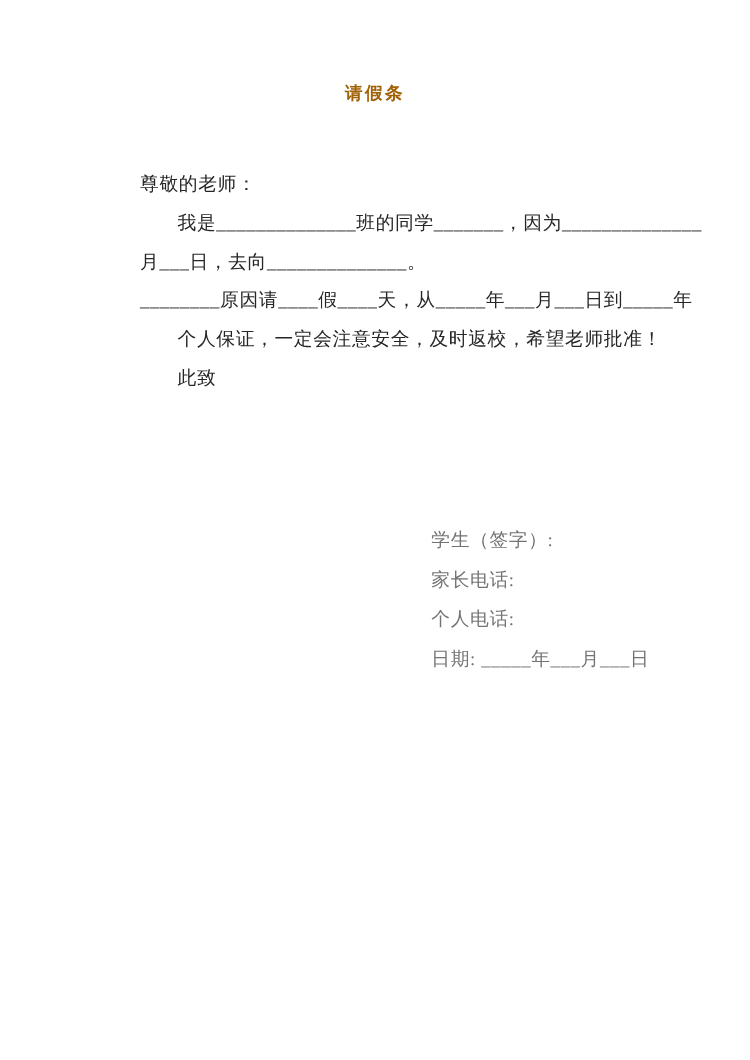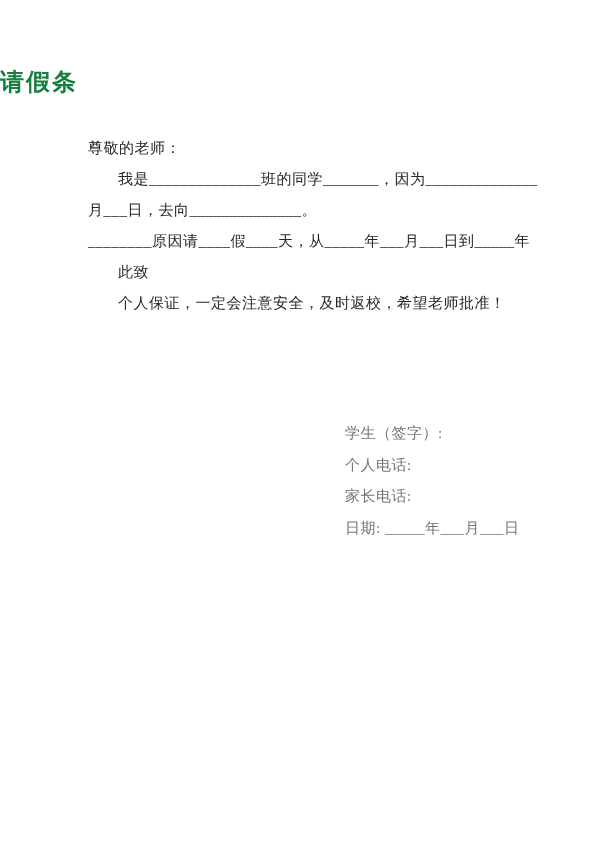--- a/index.html
+++ b/index.html
@@ -15,39 +15,40 @@
     background: #ffffff;
     color: #262626;
     font-family: "Liberation Serif", "DejaVu Serif", serif;
     overflow: hidden;
   }
   .doc-title {
     position: absolute;
     top: 66px;
     left: 0;
     width: 100%;
-    text-align: left;
-    font-size: 24px;
+    text-align: center;
+    font-size: 14px;
     font-weight: bold;
     letter-spacing: 2px;
-    color: #15803d;
+    color: #a16207;
   }
   .doc-body {
     position: absolute;
     top: 133px;
     left: 88px;
     width: 426px;
     font-size: 15px;
     line-height: 31px;
     letter-spacing: 0.5px;
     color: #262626;
     white-space: nowrap;
   }
   .doc-body .line {
     height: 31px;
+    margin-left: 24px;
   }
   .indent {
     padding-left: 2em;
   }
   .signature-block {
     position: absolute;
     top: 418px;
     left: 345px;
     font-size: 15px;
     line-height: 31.5px;
@@ -64,24 +65,24 @@
 
 <div class="page">
 
   <div class="doc-title">请假条</div>
 
   <div class="doc-body">
     <div class="line">尊敬的老师：</div>
     <div class="line indent">我是______________班的同学_______，因为______________</div>
     <div class="line">月___日，去向______________。</div>
     <div class="line">________原因请____假____天，从_____年___月___日到_____年</div>
+    <div class="line indent">个人保证，一定会注意安全，及时返校，希望老师批准！</div>
     <div class="line indent">此致</div>
-    <div class="line indent">个人保证，一定会注意安全，及时返校，希望老师批准！</div>
   </div>
 
   <div class="signature-block">
     <div class="line">学生（签字）:</div>
+    <div class="line">家长电话:</div>
     <div class="line">个人电话:</div>
-    <div class="line">家长电话:</div>
     <div class="line">日期: _____年___月___日</div>
   </div>
 
 </div>
 
 </body></html>

